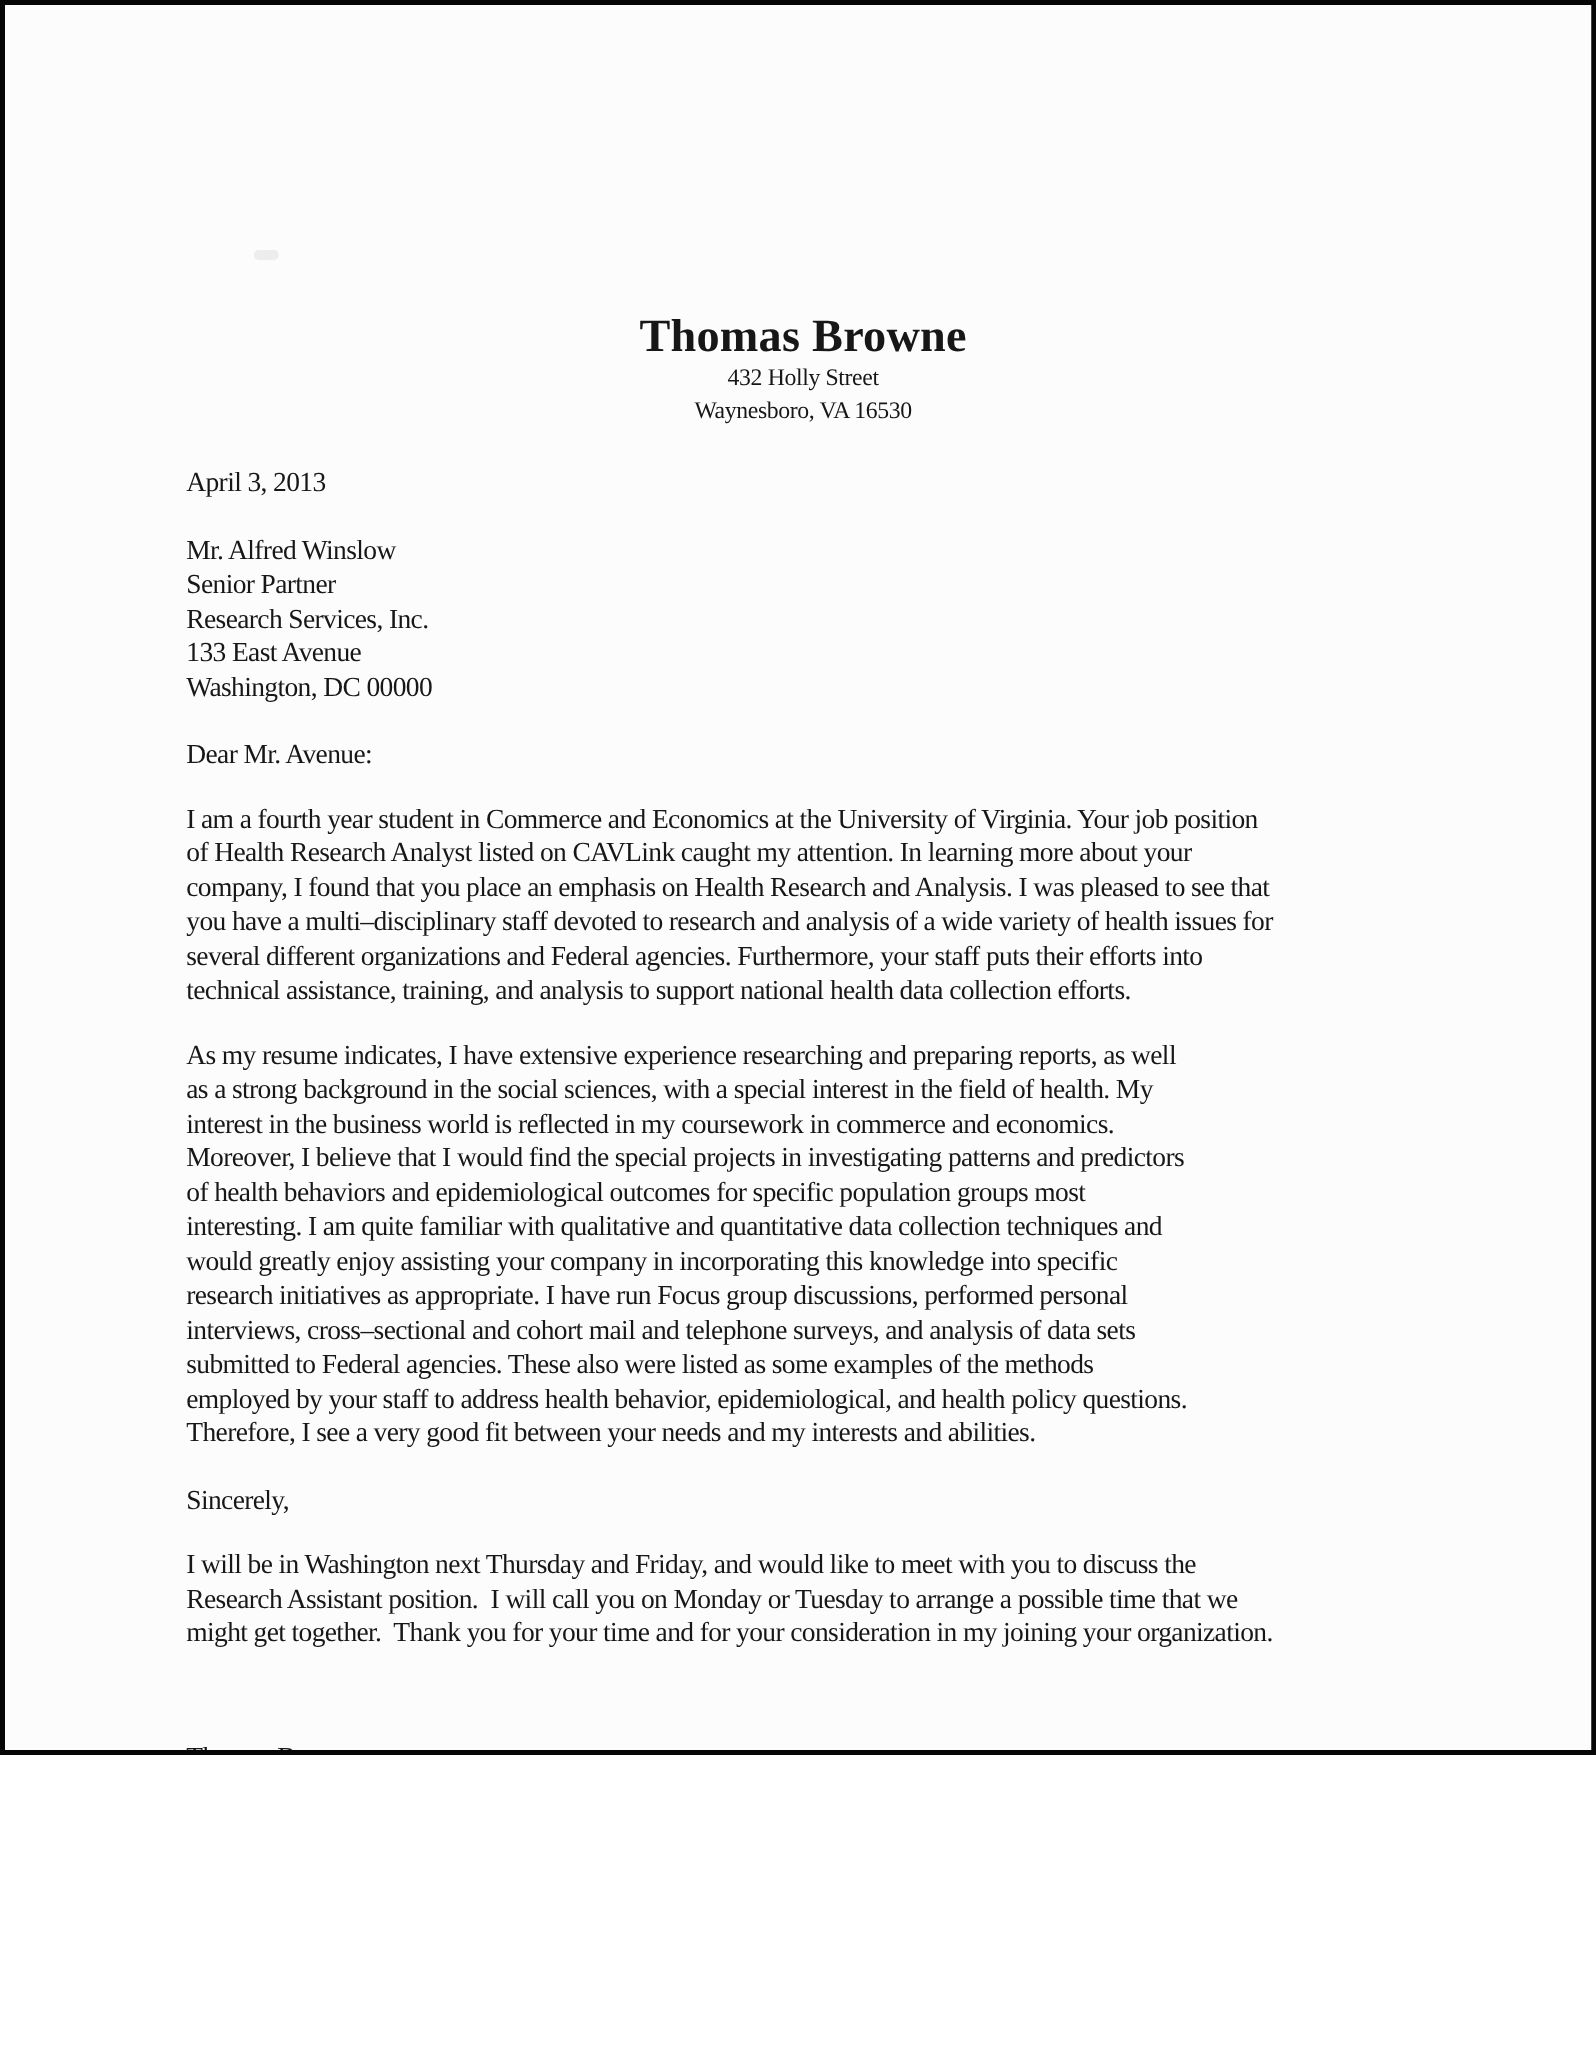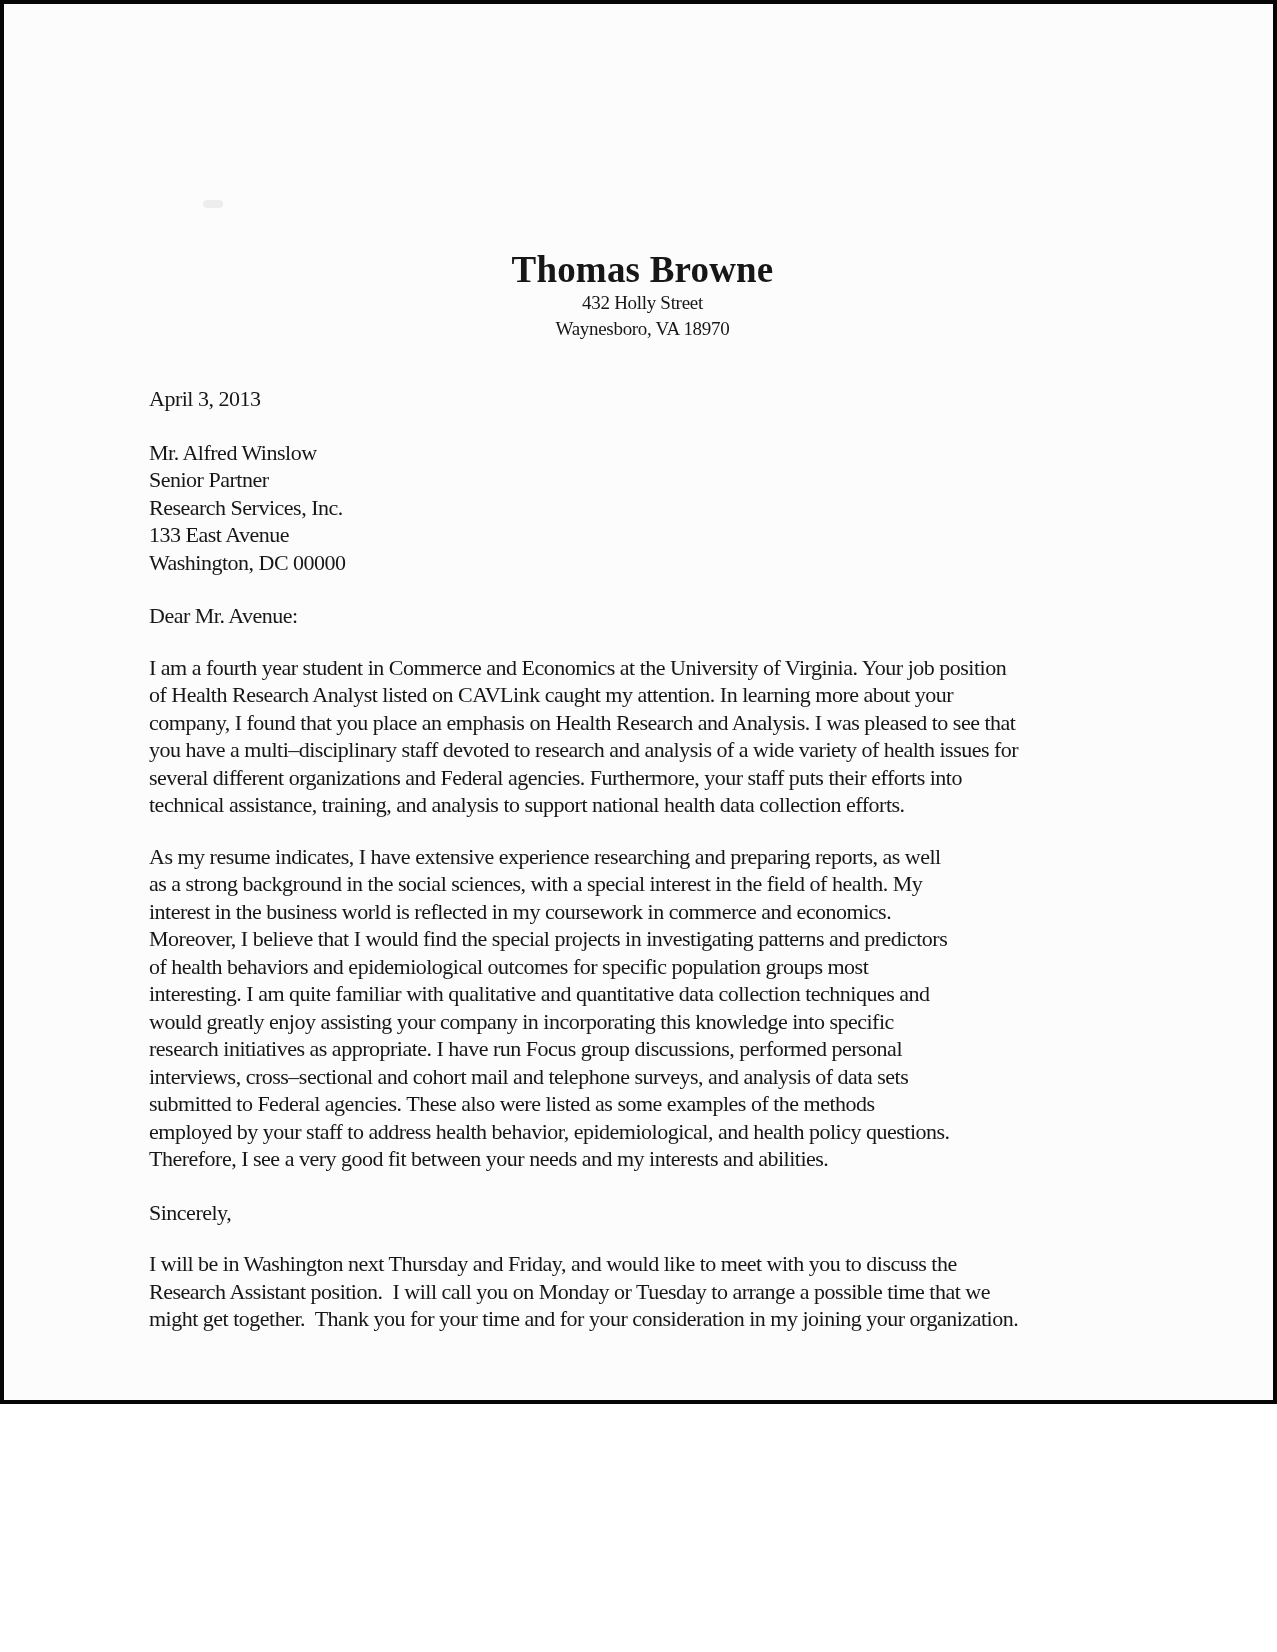--- a/index.html
+++ b/index.html
@@ -37,21 +37,21 @@
     font-size: 19px;
     line-height: 26px;
     letter-spacing: -0.3px;
   }
   .line-block {
     font-size: 22px;
     line-height: 27.5px;
     letter-spacing: -0.5px;
     white-space: pre;
   }
-  .date-block    { margin-top: 43px; }
+  .date-block    { margin-top: 30px; }
   .recipient     { margin-top: 26px; }
   .salutation    { margin-top: 26px; }
   .paragraph     { margin-top: 24px; }
   .closing       { margin-top: 26px; }
   .signature     { margin-top: 72px; }
   .scan-smudge {
     position: absolute;
     left: 199px;
     top: 196px;
     width: 20px;
@@ -65,21 +65,21 @@
 
 <div class="page">
 
   <div class="scan-smudge"></div>
 
   <div class="content">
 
     <div class="letterhead">
       <div class="sender-name">Thomas Browne</div>
       <div class="sender-addr">432 Holly Street</div>
-      <div class="sender-addr">Waynesboro, VA 18970</div>
+      <div class="sender-addr">Waynesboro, VA 16530</div>
     </div>
 
     <div class="line-block date-block">April 3, 2013</div>
 
     <div class="line-block recipient">Mr. Alfred Winslow
 Senior Partner
 Research Services, Inc.
 133 East Avenue
 Washington, DC 00000</div>
 

